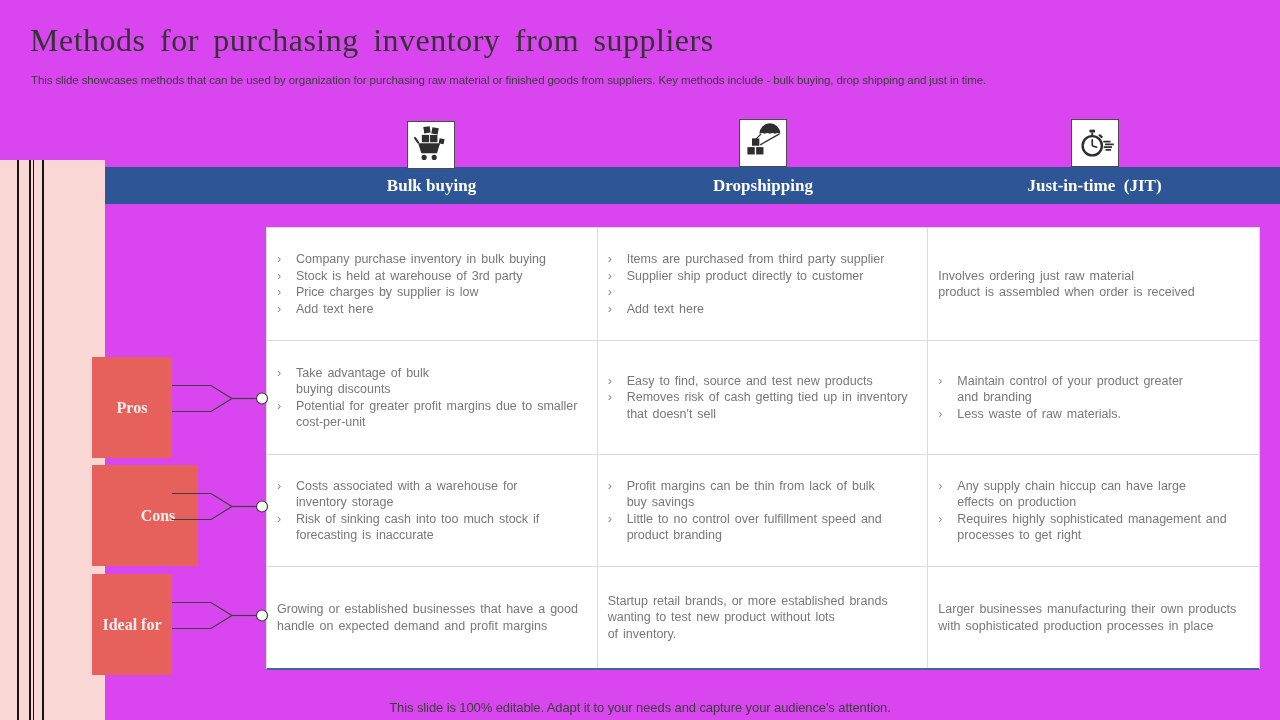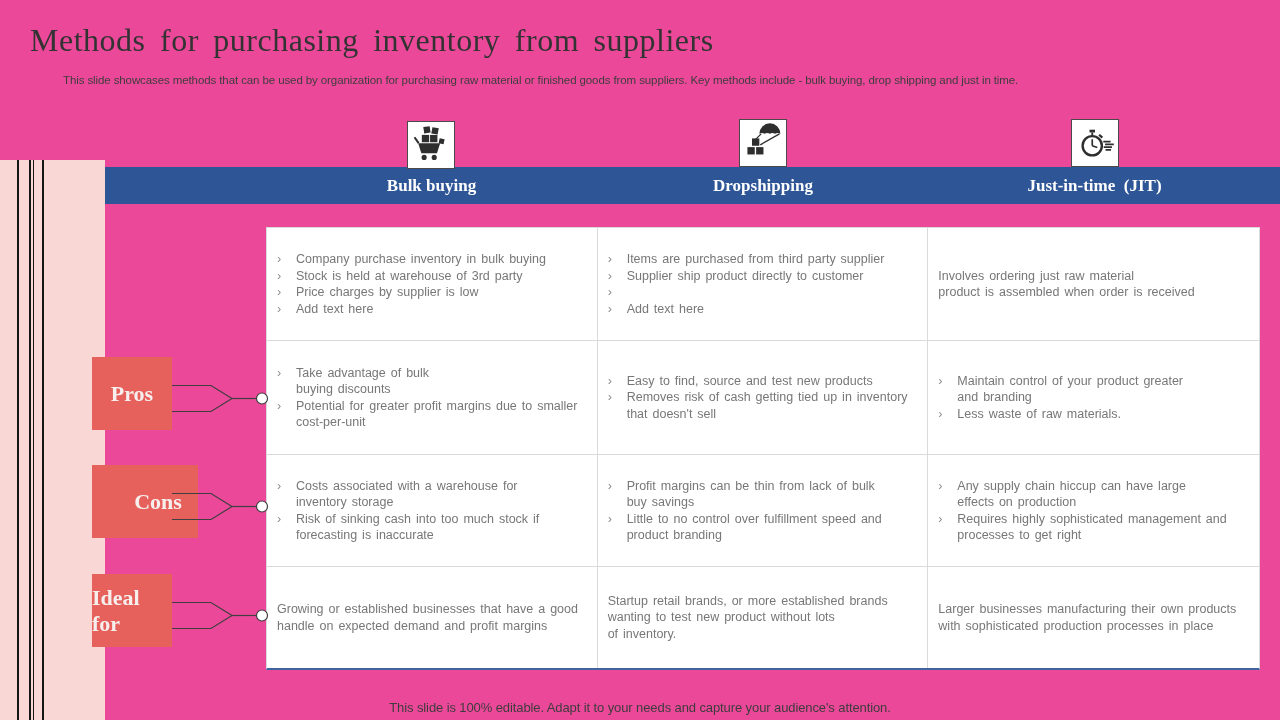--- a/index.html
+++ b/index.html
@@ -1,23 +1,23 @@
 <!DOCTYPE html>
 <html style="--header-blue: #2e5696; --accent-red: #e7615c; --stripe-pink: #f8d7d5; --table-bottom-blue: #41639e;"><head>
 <meta charset="utf-8">
 <style>
   html,body{margin:0;padding:0;background:#fff;}
-  #slide{position:relative;width:1280px;height:720px;background:#ec4899;overflow:hidden;
+  #slide{position:relative;width:1280px;height:720px;background:#d946ef;overflow:hidden;
          font-family:"Liberation Sans",sans-serif;}
 
   
   .title{position:absolute;left:30px;top:22px;font-family:"Liberation Serif",serif;
          font-size:32px;color:#333;word-spacing:6px;letter-spacing:.5px;white-space:nowrap;}
   .subtitle{position:absolute;left:31px;top:74px;font-size:11.5px;color:#3d3d3d;
-            letter-spacing:-.1px;white-space:nowrap;margin-left:32px;}
+            letter-spacing:-.1px;white-space:nowrap;}
 
   
   .stripe{position:absolute;left:0;top:160px;width:105px;height:560px;
           background:var(--stripe-pink,#f8d7d5);}
   .vline{position:absolute;top:0;height:100%;background:#161616;}
   .vl1{left:17px;width:2px;}  .vl2{left:29px;width:1.5px;}
   .vl3{left:32.5px;width:1.5px;}  .vl4{left:42px;width:2px;}
 
   
   .band{position:absolute;left:105px;top:167px;width:1175px;height:37px;
@@ -43,23 +43,23 @@
         display:flex;align-items:center;color:#777;font-size:12.5px;line-height:16.5px;
         word-spacing:1.5px;overflow:hidden;}
   .cell.lastcol{border-right:none;} .cell.lastrow{border-bottom:none;}
   .bullets{list-style:none;margin:0;padding:0 6px 0 10px;}
   .bullets li{display:flex;}
   .marker{flex:0 0 19px;color:#8a8a8a;}
   .btext{white-space:pre-line;}
   .plain{padding:0 8px 0 10px;white-space:pre-line;}
 
   
-  .rowlab{position:absolute;left:92px;width:80px;height:73px;
+  .rowlab{position:absolute;left:92px;width:80px;height:101px;
           background:var(--accent-red,#e7615c);color:#f6efee;
-          font-family:"Liberation Serif",serif;font-weight:bold;font-size:22px;
+          font-family:"Liberation Serif",serif;font-weight:bold;font-size:16px;
           display:flex;align-items:center;justify-content:center;}
   .rl0{top:357px;} .rl1{top:465px;padding-left:26px;} .rl2{top:574px;}
 
   
   .overlay{position:absolute;left:0;top:0;width:1280px;height:720px;pointer-events:none;}
 
   
   .footer{position:absolute;left:0;top:700px;width:1280px;text-align:center;
           font-size:13px;color:#3d3d3d;letter-spacing:-.1px;}
 </style>

